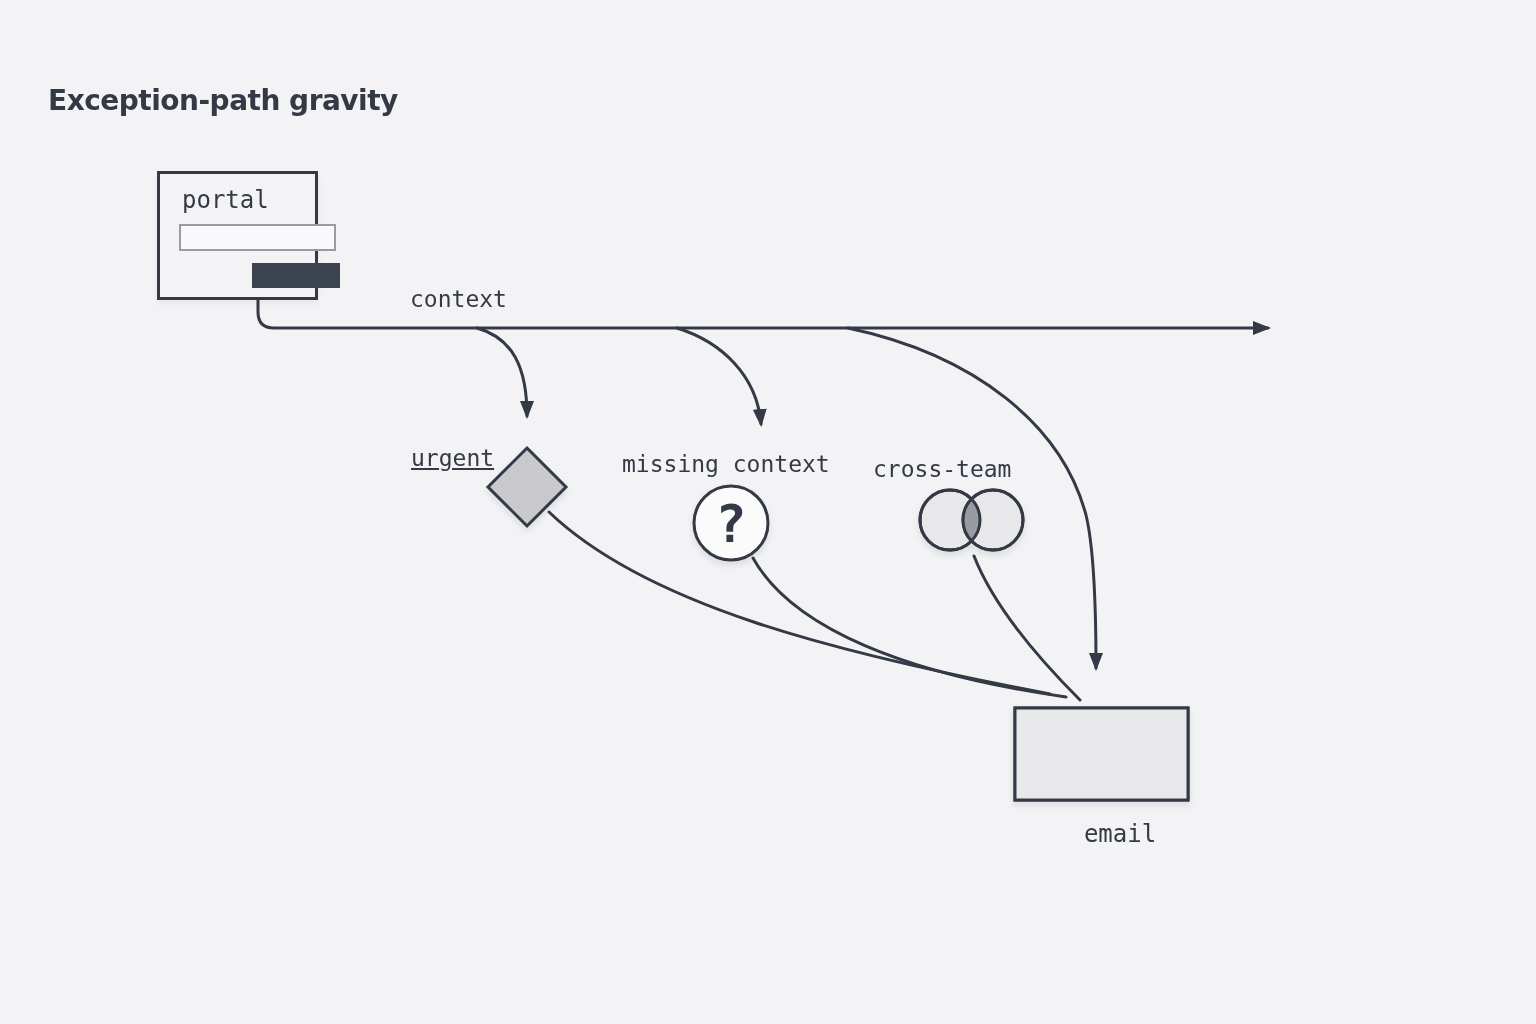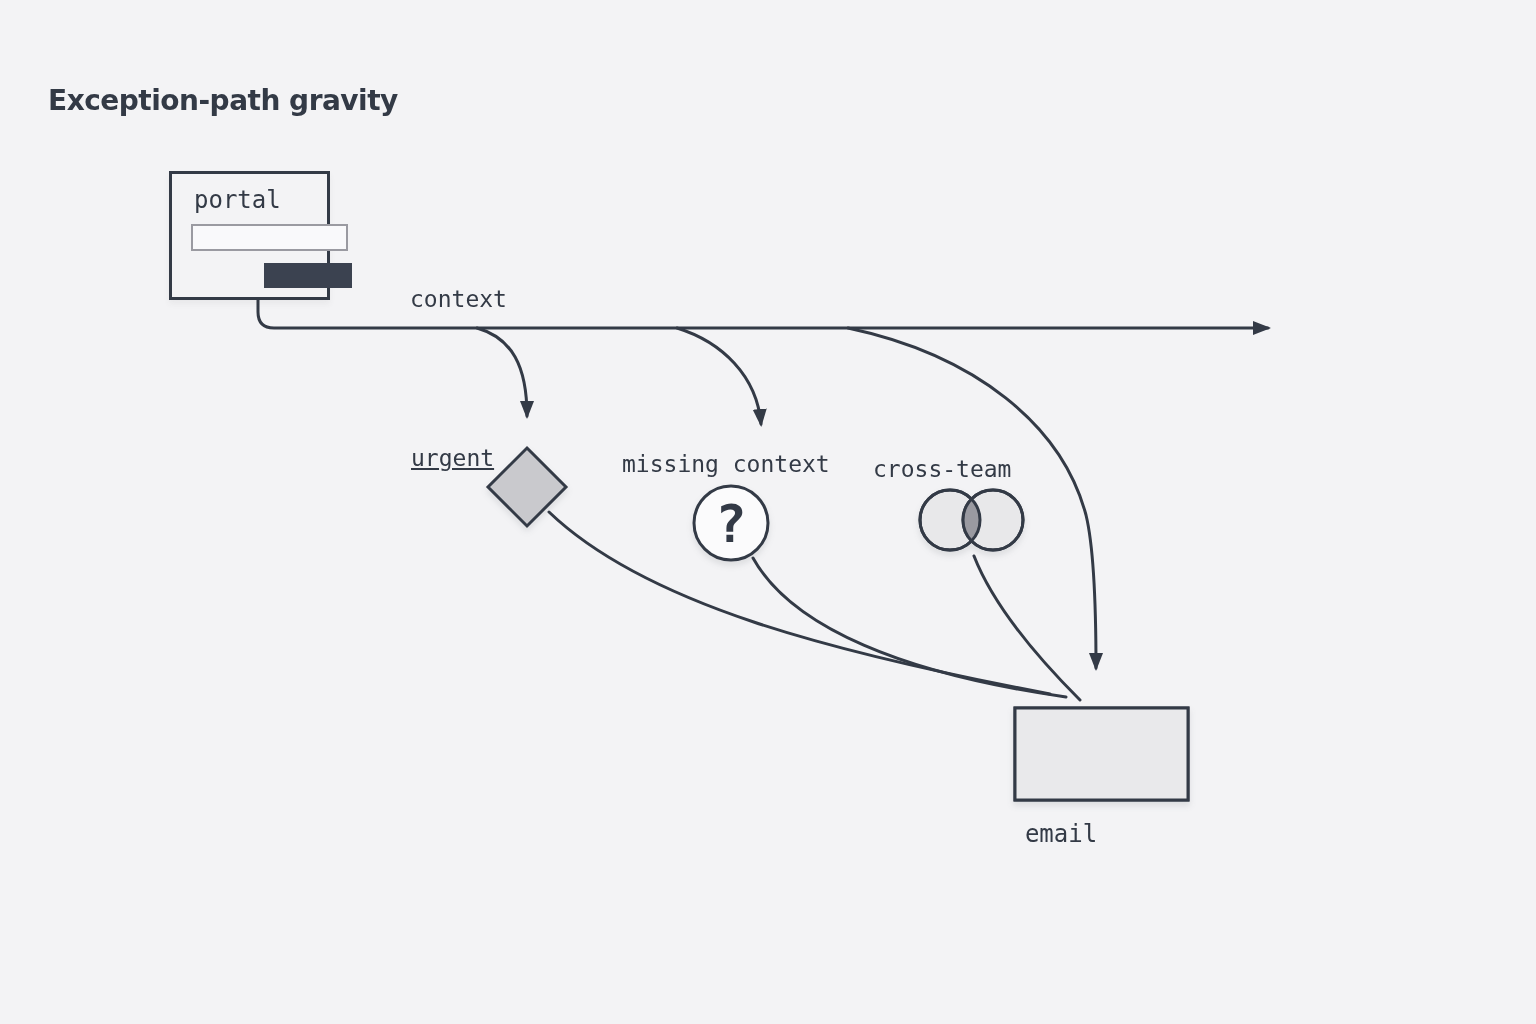--- a/index.html
+++ b/index.html
@@ -27,21 +27,21 @@
     color:var(--ink);
     margin-left:8px;
   }
   .mono-label{
     position:absolute;
     font-family:"DejaVu Sans Mono",monospace;
     font-size:23px;color:var(--ink);white-space:nowrap;
   }
   
   .portal-box{
-    position:absolute;left:169px;top:171px;width:161px;height:129px;
+    position:absolute;left:157px;top:171px;width:161px;height:129px;
     border:3px solid var(--ink);background:var(--background);
     box-shadow:0 4px 6px rgba(60,64,75,0.06);
   }
   .portal-box .portal-label{
     position:absolute;left:22px;top:12px;
     font-family:"DejaVu Sans Mono",monospace;font-size:24px;color:var(--ink);
   }
   .portal-input{
     position:absolute;left:19px;top:50px;width:157px;height:27px;
     border:2px solid var(--input-border);background:var(--input-fill);
@@ -135,15 +135,15 @@
   </div>
 
   <div class="mono-label" style="left:410px;top:286px;">context</div>
 
   <div class="mono-label" style="left:411px;top:445px;text-decoration:underline;">urgent</div>
 
   <div class="mono-label" style="left:622px;top:451px;">missing context</div>
 
   <div class="mono-label" style="left:873px;top:456px;text-align:center;">cross-team</div>
 
-  <div class="mono-label" style="left:1061px;top:820px;transform:translateX(-50%);font-size:24px;">email</div>
+  <div class="mono-label" style="left:1120px;top:820px;transform:translateX(-50%);font-size:24px;">email</div>
 
 </div>
 
 </body></html>

